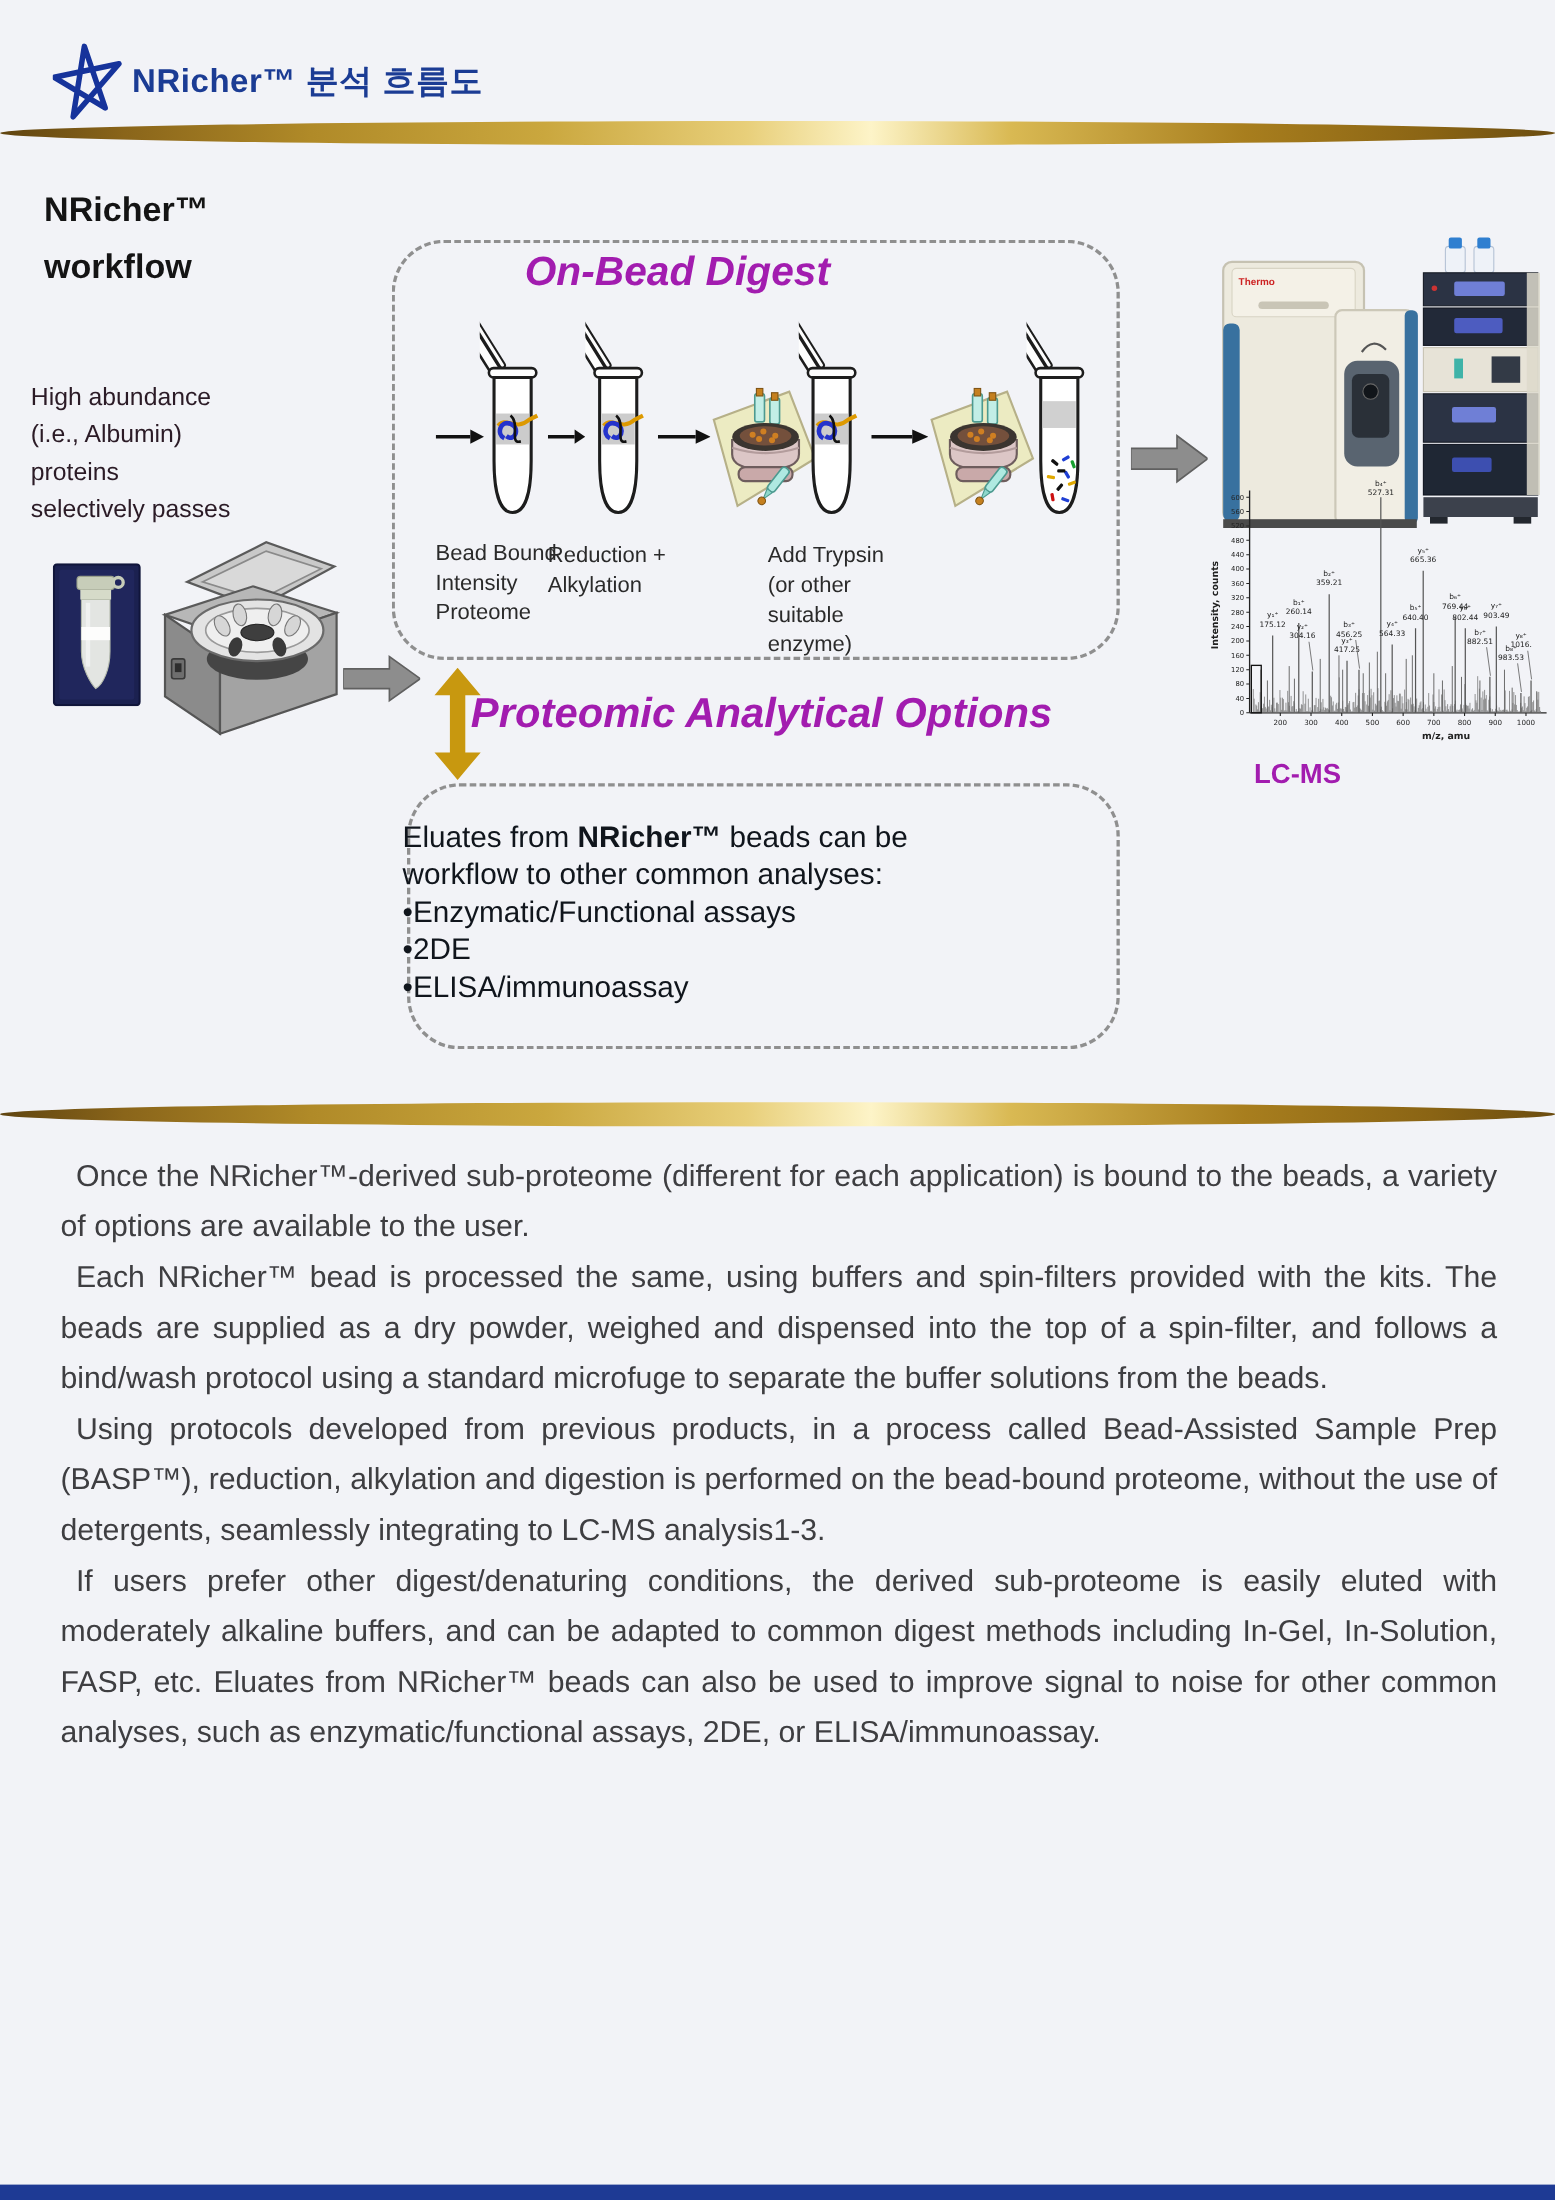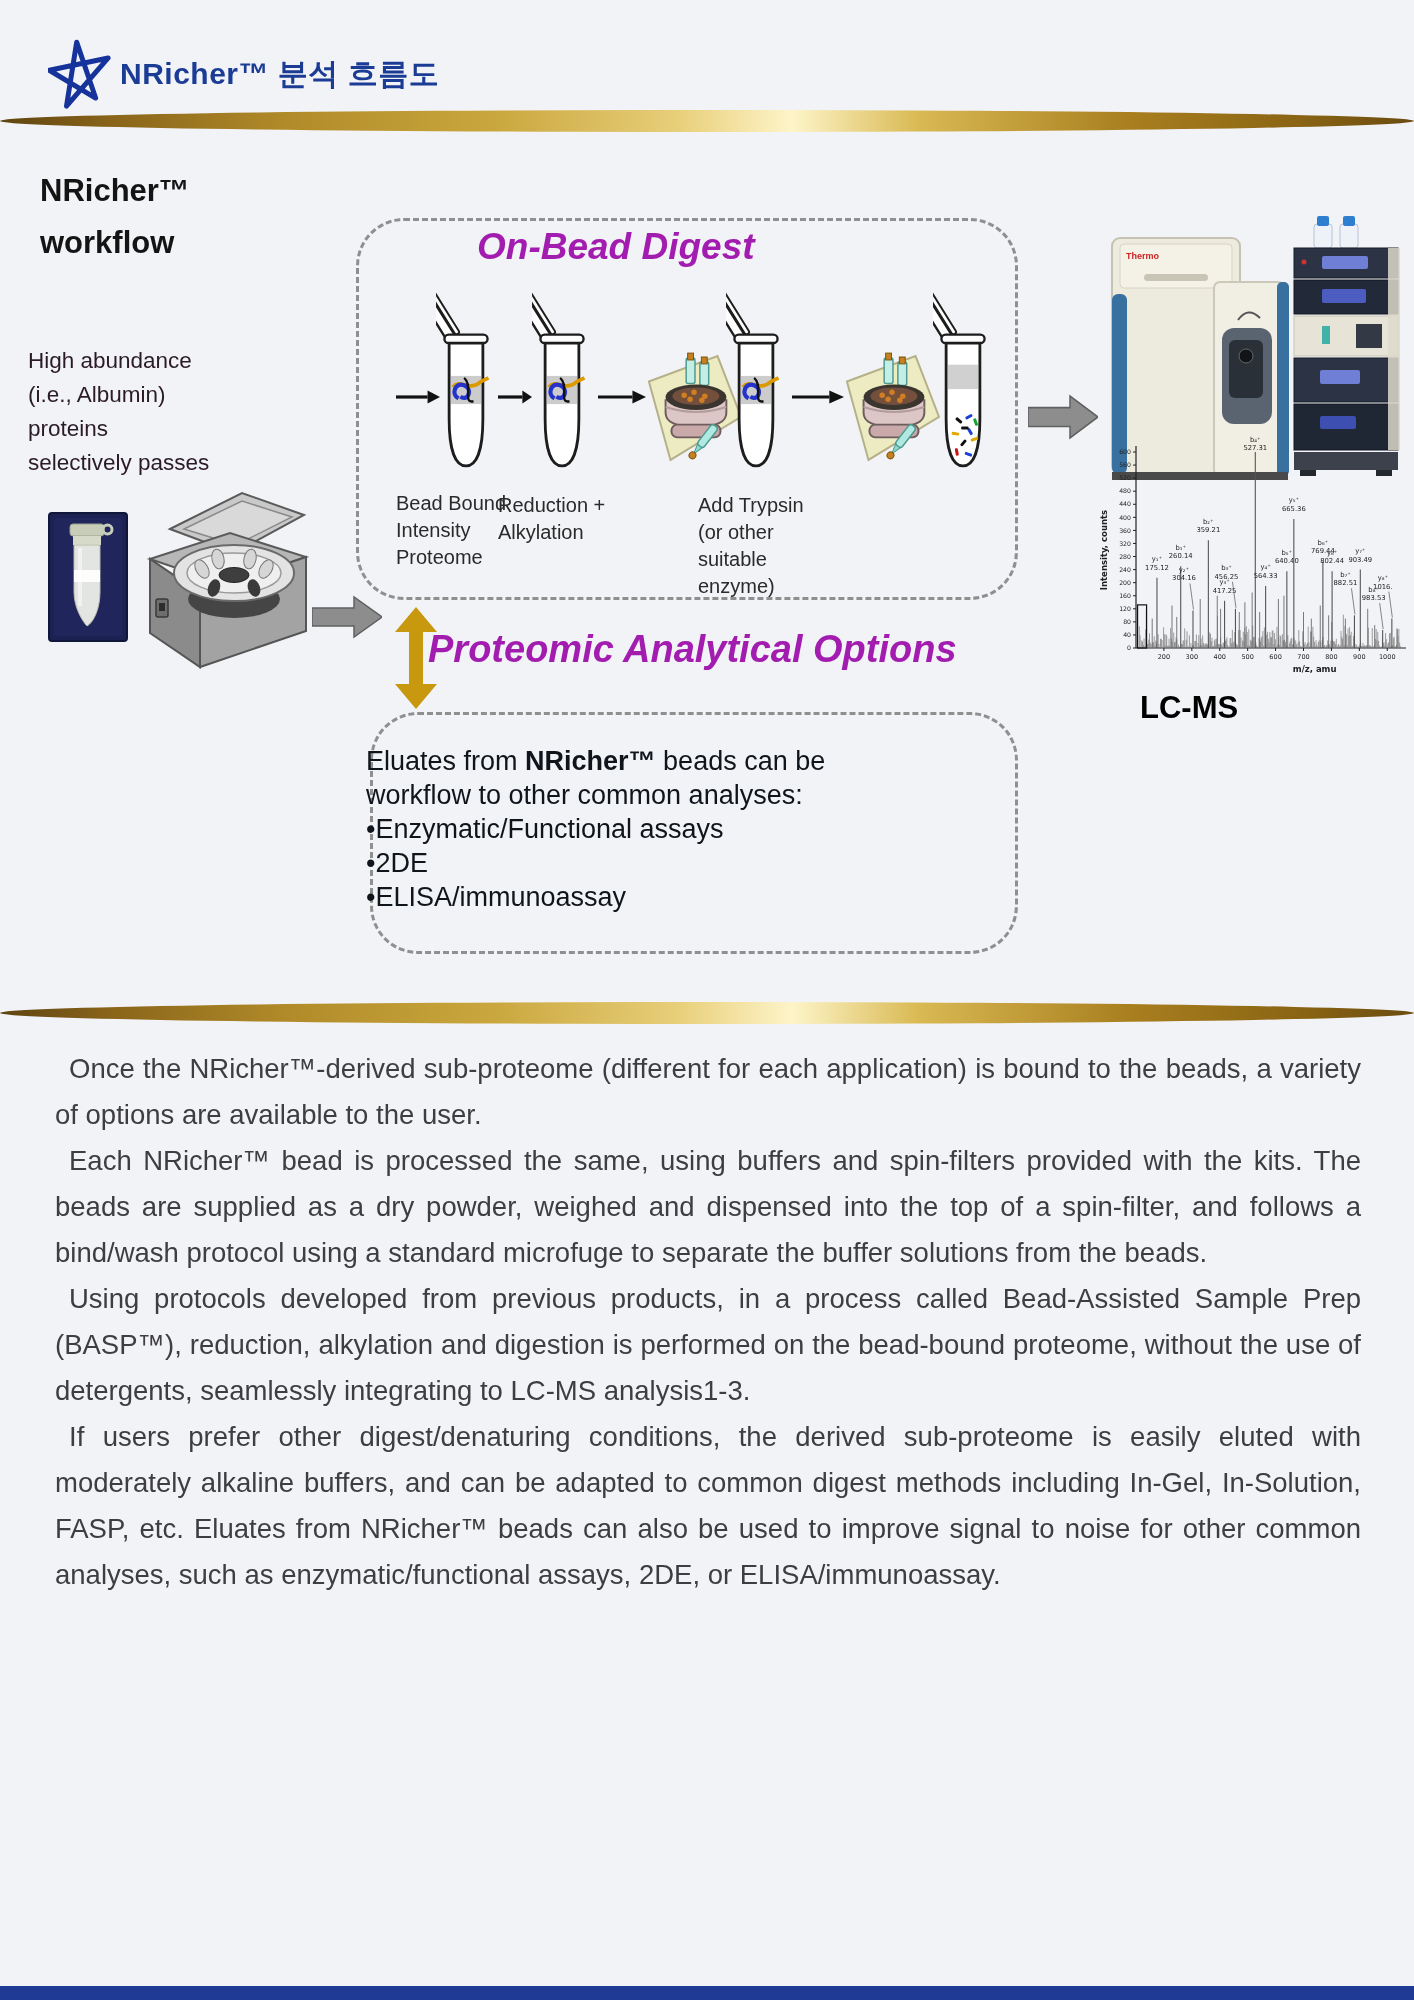--- a/index.html
+++ b/index.html
@@ -34,21 +34,21 @@
   .step-label{font-size:20px;color:#2a2a2a;line-height:27px;}
   #step-label-0{left:396px;top:490px;width:142px;}
   #step-label-1{left:498px;top:492px;width:135px;}
   #step-label-2{left:698px;top:492px;width:145px;}
 
   
   #options-content{left:366px;top:744px;width:610px;font-size:27px;color:#10151c;line-height:34px;}
   #options-content .brand{font-weight:bold;}
 
   
-  #lcms-label{left:1140px;top:690px;width:190px;font-size:31px;font-weight:bold;color:#000000;}
+  #lcms-label{left:1140px;top:690px;width:190px;font-size:25px;font-weight:bold;color:#a21caf;}
 
   
   #body-text{left:55px;top:1046px;width:1306px;font-size:27.5px;line-height:46px;
              color:#3e3e41;text-align:justify;}
   #body-text p{margin:0;text-indent:14px;}
 
   #bottom-bar{left:0;top:1986px;width:1414px;height:14px;background:#1e3a94;}
 
   svg{display:block;}
 </style>

